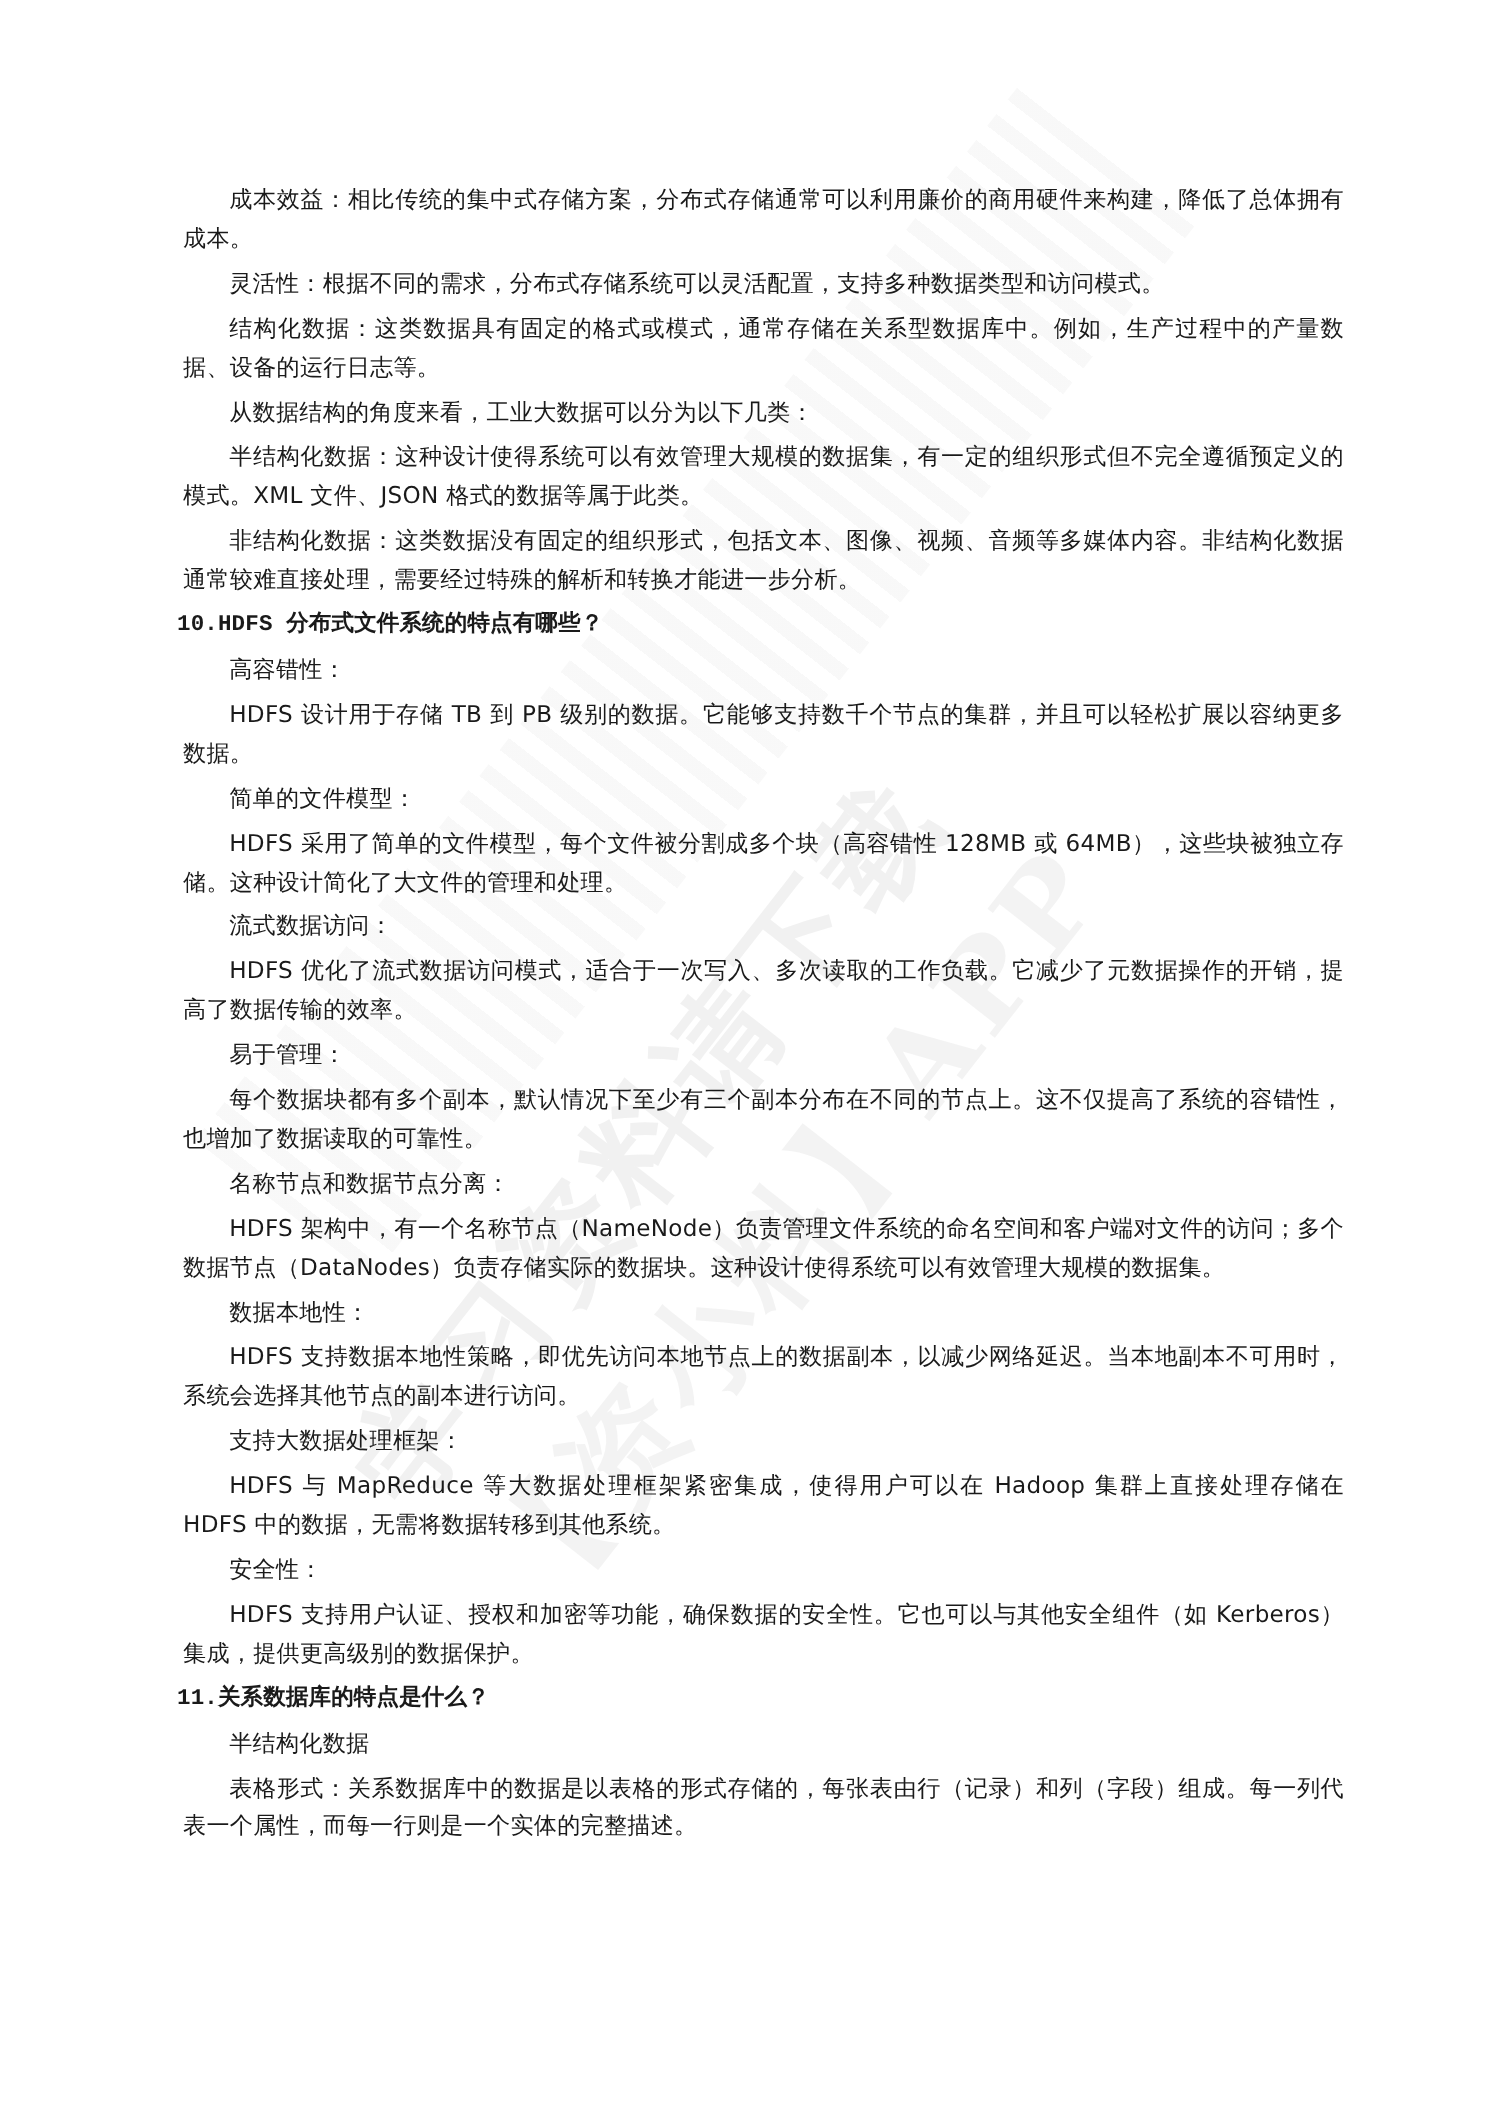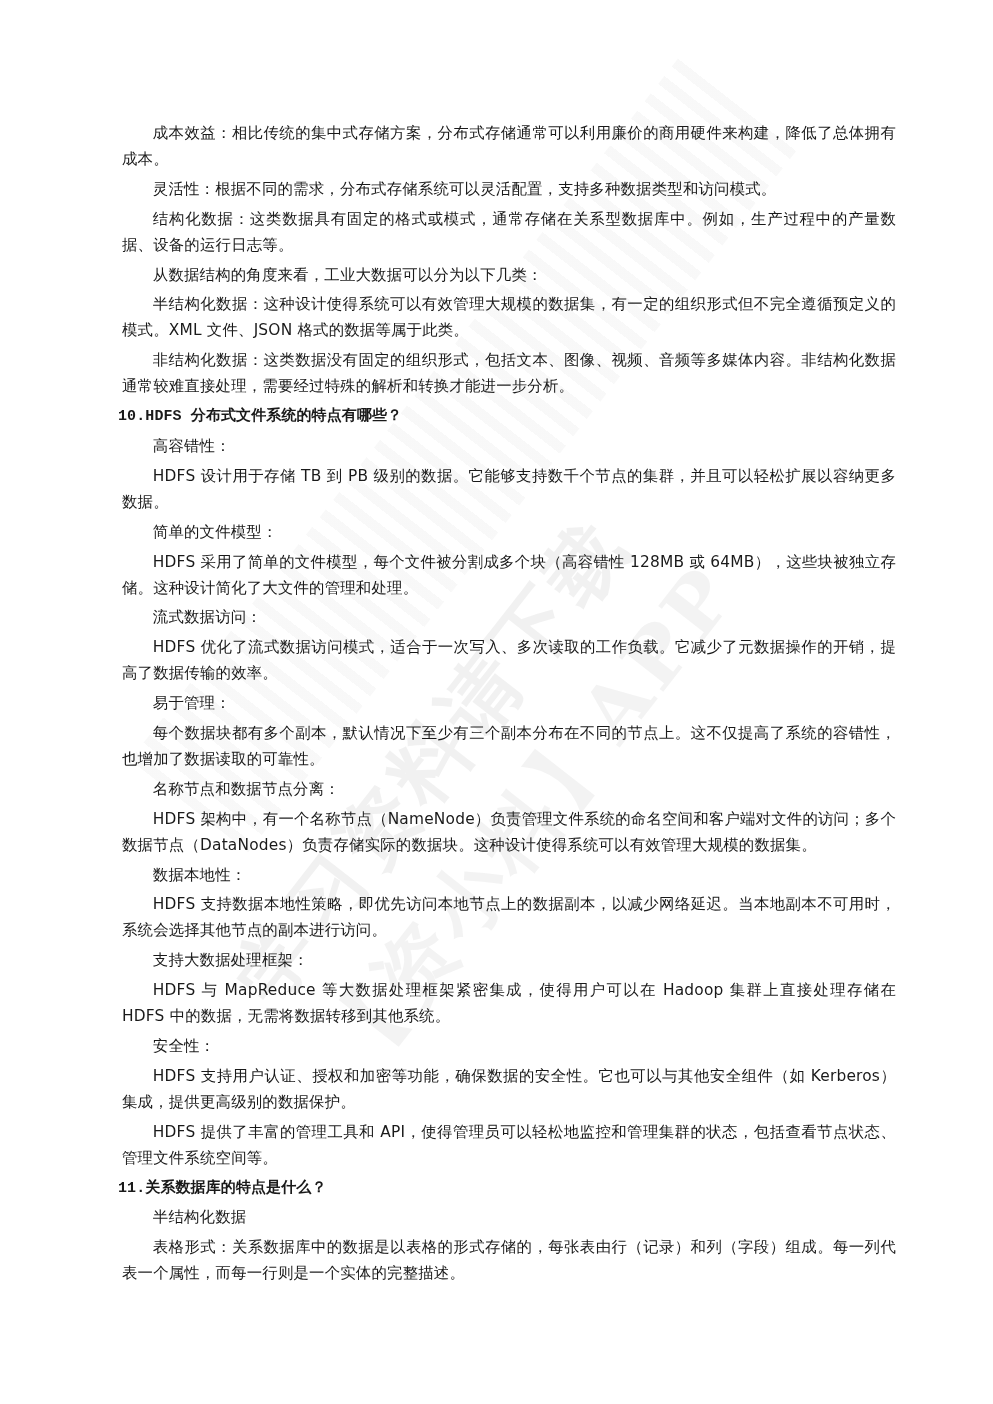--- a/index.html
+++ b/index.html
@@ -120,18 +120,17 @@
     <p class="para">易于管理：</p>
     <p class="para">每个数据块都有多个副本，默认情况下至少有三个副本分布在不同的节点上。这不仅提高了系统的容错性，也增加了数据读取的可靠性。</p>
     <p class="para">名称节点和数据节点分离：</p>
     <p class="para">HDFS 架构中，有一个名称节点（NameNode）负责管理文件系统的命名空间和客户端对文件的访问；多个数据节点（DataNodes）负责存储实际的数据块。这种设计使得系统可以有效管理大规模的数据集。</p>
     <p class="para">数据本地性：</p>
     <p class="para">HDFS 支持数据本地性策略，即优先访问本地节点上的数据副本，以减少网络延迟。当本地副本不可用时，系统会选择其他节点的副本进行访问。</p>
     <p class="para">支持大数据处理框架：</p>
     <p class="para">HDFS 与 MapReduce 等大数据处理框架紧密集成，使得用户可以在 Hadoop 集群上直接处理存储在 HDFS 中的数据，无需将数据转移到其他系统。</p>
     <p class="para">安全性：</p>
     <p class="para">HDFS 支持用户认证、授权和加密等功能，确保数据的安全性。它也可以与其他安全组件（如 Kerberos）集成，提供更高级别的数据保护。</p>
-    <p class="para">HDFS 提供了丰富的管理工具和 API，使得管理员可以轻松地监控和管理集群的状态，包括查看节点状态、管理文件系统空间等。</p>
     <h3 class="heading">11.关系数据库的特点是什么？</h3>
     <p class="para">半结构化数据</p>
     <p class="para">表格形式：关系数据库中的数据是以表格的形式存储的，每张表由行（记录）和列（字段）组成。每一列代表一个属性，而每一行则是一个实体的完整描述。</p>
   </div>
 </div>
 
 </body></html>

